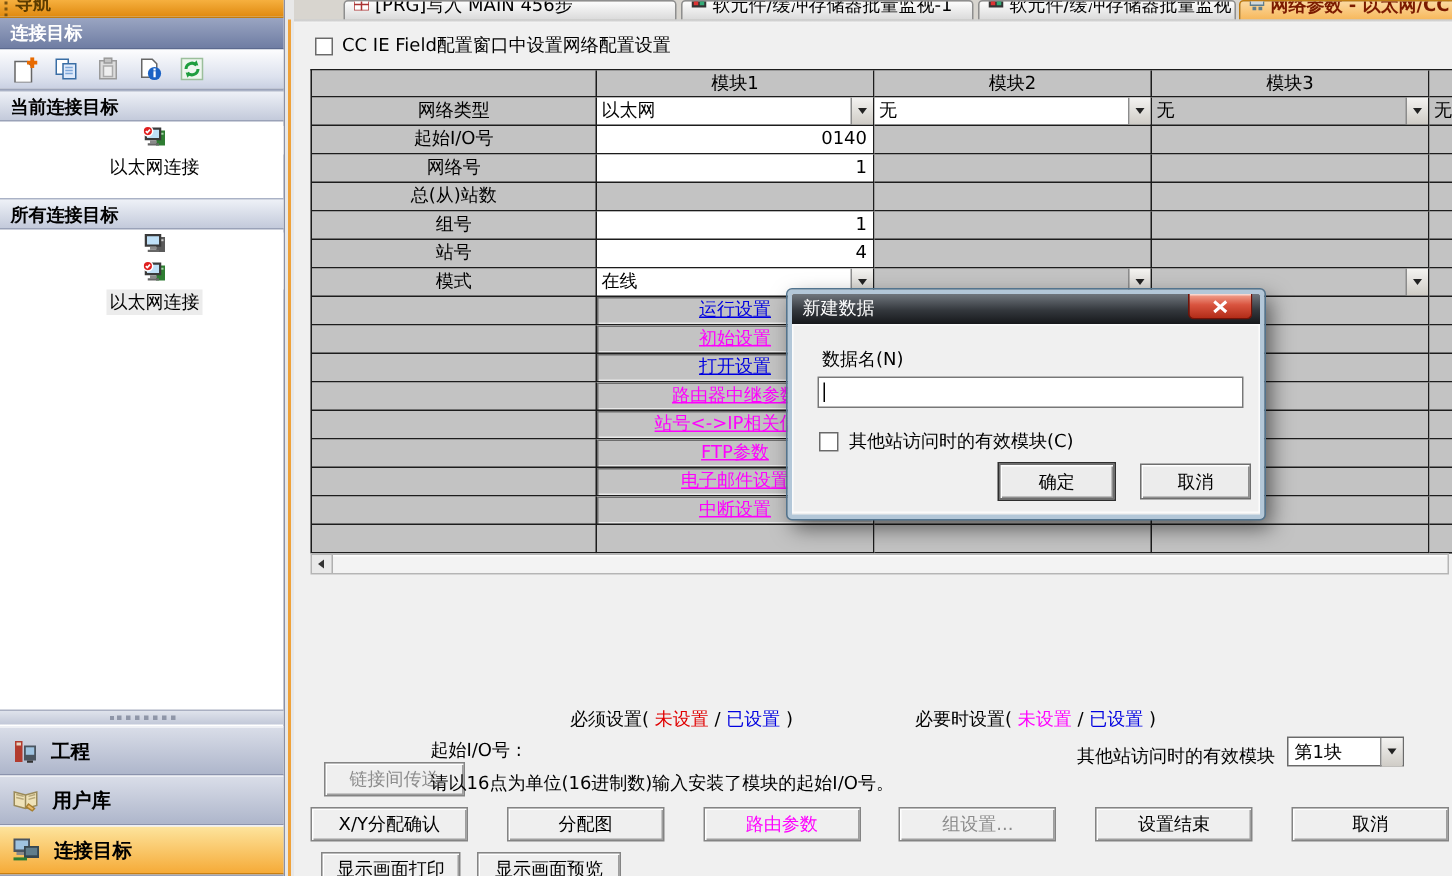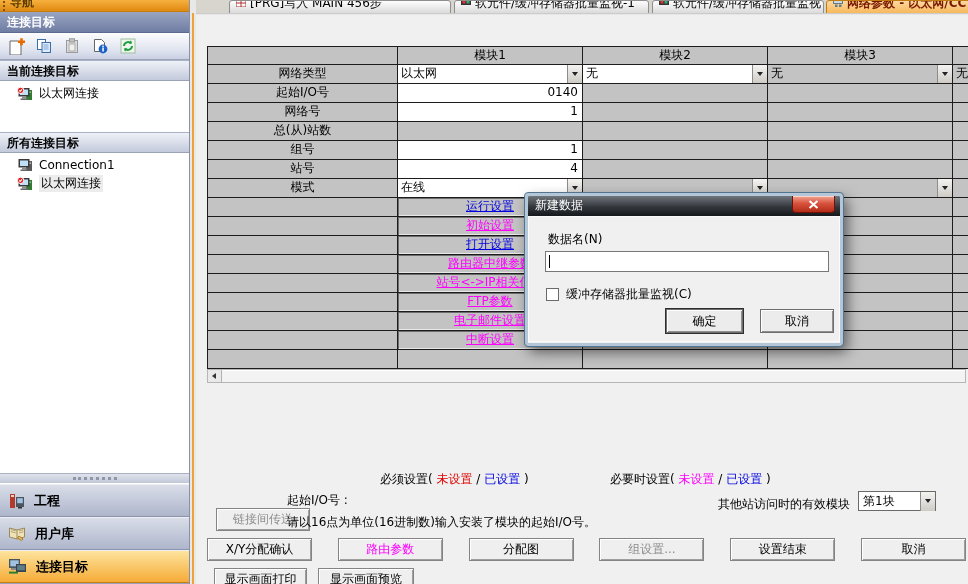--- a/index.html
+++ b/index.html
@@ -10,21 +10,21 @@
   
   .nav { position:absolute; left:0; top:0; width:190px; height:584px; background:#fff; border-right:1px solid #8a90a5; }
   .nav-dock { position:absolute; left:0; top:0; width:100%; height:12px; background:linear-gradient(#f6b03f,#e08a10); overflow:hidden; border-bottom:1px solid #c47c0d; }
   .dock-grip { position:absolute; left:3px; top:1px; width:4px; height:10px; border-left:2px dotted #7c5510; }
   .dock-txt { position:absolute; left:10px; top:-6px; color:#5d3c00; font-weight:bold; }
   .nav-title { position:absolute; left:0; top:12px; width:100%; height:21px; background:linear-gradient(#9aa5c2,#6f7da3); color:#fff; font-weight:bold; line-height:21px; padding-left:7px; border-bottom:1px solid #5c6a8f; }
   .nav-toolbar { position:absolute; left:0; top:33px; width:100%; height:27px; background:linear-gradient(#fdfdfe,#dde2ee 70%,#c9d0e2); border-bottom:1px solid #9ba3b8; display:flex; align-items:center; padding-left:5px; gap:6px; }
   .tbtn { width:22px; height:22px; display:flex; align-items:center; justify-content:center; }
   .nav-sec { position:absolute; left:0; width:100%; height:21px; background:linear-gradient(#eef1f7,#c3cadb); border-top:1px solid #aab2c6; border-bottom:1px solid #9aa2b8; font-weight:bold; line-height:20px; padding-left:7px; }
   .sec-cur { top:60px; } .sec-all { top:132px; }
-  .nav-item { position:absolute; left:0; width:100%; height:19px; display:flex; align-items:center; padding-left:17px; gap:5px; background:#fff; }
+  .nav-item { position:absolute; left:0; width:100%; height:19px; display:flex; align-items:center; padding-left:17px; gap:5px; background:#fff;flex-direction:column; }
   .pcicon { width:17px; height:14px; flex:0 0 auto; }
   .nav-splitter { position:absolute; left:0; top:473px; width:100%; height:10px; background:linear-gradient(#dfe3ec,#c2c8d8); border-top:1px solid #aab0c2; }
   .nav-splitter i { display:block; width:44px; margin:3px auto 0; border-top:3px dotted #8f96a8; }
   .nav-tab { position:absolute; left:0; width:100%; height:33px; background:linear-gradient(#d9dde8,#aeb6cb); border-top:1px solid #eef0f5; border-bottom:1px solid #8b93ad; display:flex; align-items:center; gap:8px; padding-left:8px; font-weight:bold; font-size:13px; }
   .nav-tab.active { background:linear-gradient(#fde49d,#f6ab38); border-bottom:1px solid #c77f12; }
   .nav-foot { position:absolute; left:0; top:583px; width:100%; height:1px; background:#9aa2b8; }
 
   
   .main { position:absolute; left:196px; top:0; width:772px; height:584px; background:#f0f0f0; }
   .edge-orange { position:absolute; left:192px; top:13px; width:2px; height:571px; background:#efa23a; }
@@ -258,20 +258,24 @@
         <svg class="tabico" viewBox="0 0 10 10">
             <rect x="0.5" y="0.5" width="9" height="6" fill="#cfd8dc" stroke="#607d8b"></rect>
             <rect x="2" y="7.5" width="2.5" height="2.5" fill="#607d8b"></rect>
             <rect x="6" y="7.5" width="2.5" height="2.5" fill="#607d8b"></rect>
           </svg>
         <span class="tl">网络参数 - 以太网/CC IE/MELSECNET</span>
       </div>
     </div>
     <div class="content-line"></div>
 
+    <div class="cfg-check">
+      <span class="cbx"></span>
+      <span>CC IE Field配置窗口中设置网络配置设置</span>
+    </div>
 
     <div class="tbl">
       <div class="trow hd">
         <div class="cell c0"></div>
         <div class="cell c1 hdc">模块1</div>
         <div class="cell c2 hdc">模块2</div>
         <div class="cell c3 hdc">模块3</div>
         <div class="cell c4"></div>
       </div>
       <div class="trow">
@@ -408,22 +412,22 @@
     <div id="io-label">起始I/O号 :</div>
     <div id="io-hint">请以16点为单位(16进制数)输入安装了模块的起始I/O号。</div>
     <div id="valid-label">其他站访问时的有效模块</div>
     <div class="select">
       <span>第1块</span>
       <span class="ddbtn"></span>
     </div>
 
     <div class="btnrow">
       <div class="btn">X/Y分配确认</div>
+      <div class="btn">分配图</div>
       <div class="btn magenta">路由参数</div>
-      <div class="btn">分配图</div>
       <div class="btn disabled">组设置...</div>
       <div class="btn">设置结束</div>
       <div class="btn">取消</div>
     </div>
 
     <div class="btn" id="btn-screen-print">显示画面打印</div>
     <div class="btn" id="btn-screen-preview">显示画面预览</div>
   </div>
 
   <div class="dlg">
@@ -435,20 +439,20 @@
           </svg>
       </span>
     </div>
     <div class="dlg-body">
       <div id="dlg-name-label">数据名(N)</div>
       <div class="dlg-input">
           <span class="caret"></span>
         </div>
       <div class="dlg-check">
         <span class="cbx"></span>
-        <span>缓冲存储器批量监视(C)</span>
+        <span>其他站访问时的有效模块(C)</span>
       </div>
       <div class="dlg-btn" id="dlg-ok">确定</div>
       <div class="dlg-btn" id="dlg-cancel">取消</div>
     </div>
   </div>
 
 </div>
 
 </body></html>

